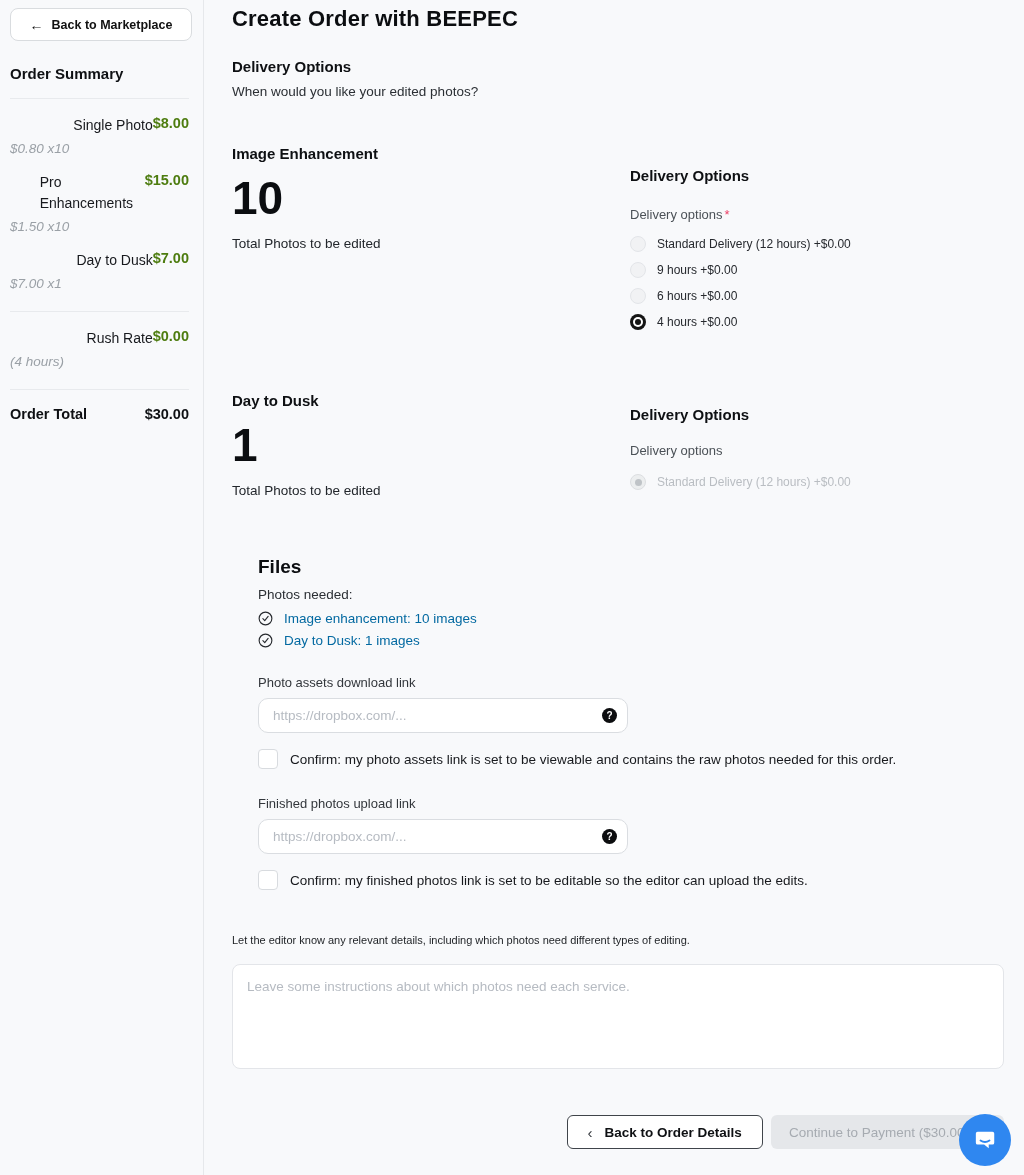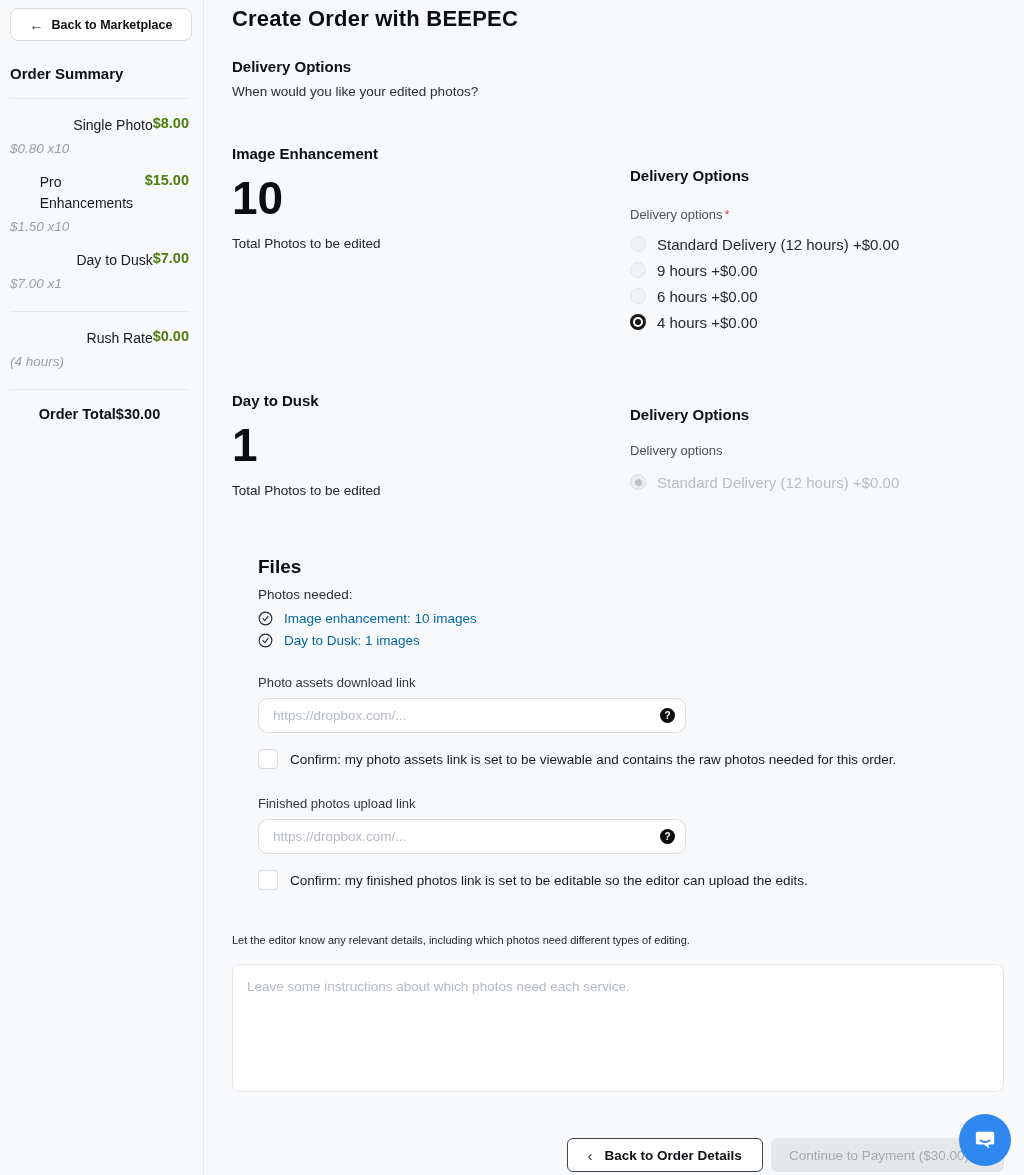--- a/index.html
+++ b/index.html
@@ -27,21 +27,21 @@
     color:#111; cursor:pointer;
   }
   .back-btn .arrow { font-size:14px; font-weight:normal; }
   .sb-title { font-size:15px; font-weight:bold; margin-top:24px; color:#0e1013; }
   .sb-divider { border:none; border-top:1px solid #e8eaed; margin:16px 0 0 0; }
   .sb-item { margin-top:16px; }
   .sb-row { display:flex; justify-content:flex-end; align-items:flex-start; }
   .sb-name { font-size:14px; color:#17191d; line-height:21px; max-width:105px; }
   .sb-price { font-size:14.5px; font-weight:bold; color:#4d7c0f; }
   .sb-detail { font-size:13.5px; font-style:italic; color:#9aa0a6; margin-top:5px; }
-  .sb-total { display:flex; justify-content:center; margin-top:16px; }
+  .sb-total { display:flex; justify-content:space-between; margin-top:16px; }
   .sb-total .lbl, .sb-total .val { font-size:14.5px; font-weight:bold; color:#0e1013; }
 
   
   .main { flex:1; padding:6px 20px 0 28px; position:relative; }
   .page-title { font-size:22px; font-weight:bold; color:#0b0d10; letter-spacing:0.2px; }
   .section-h { font-size:15px; font-weight:bold; color:#0e1013; }
   .intro-h { margin-top:26px; }
   .intro-sub { font-size:13.5px; color:#2b2f34; margin-top:9px; }
 
   .two-col { display:flex; margin-top:46px; }
@@ -61,42 +61,42 @@
   }
   .radio.checked::before {
     content:""; width:10px; height:10px; border-radius:50%; background:#fff;
     display:block; position:relative;
   }
   .radio.checked::after {
     content:""; width:6px; height:6px; border-radius:50%; background:#151515;
     position:absolute; margin:0;
   }
   .radio-row { position:relative; }
-  .radio-lbl { font-size:15px; color:#26292e; }
+  .radio-lbl { font-size:12px; color:#26292e; }
   .radio.disabled { background:#eceeef; border:1px solid #dcdee1; display:flex; align-items:center; justify-content:center; }
   .radio.disabled::before { content:""; width:7px; height:7px; border-radius:50%; background:#bfc3c7; display:block; }
   .radio-lbl.disabled { color:#b9bdc2; }
 
   .dtd-row { margin-top:52px; }
   .col-right.dtd { padding-top:14px; }
   .col-right.dtd .opt-label { margin-top:20px; }
   .col-right.dtd .radio-list { margin-top:16px; }
 
   
   .files { margin-top:56px;margin-left:26px; }
   .files-h { font-size:19px; font-weight:bold; color:#0b0d10; }
   .photos-needed { font-size:13.5px; color:#2b2f34; margin-top:9px; }
   .req-list { margin-top:9px; }
   .req-item { display:flex; align-items:center; gap:11px; margin-bottom:7px; }
   .check-icon { width:15px; height:15px; flex:none; display:block; }
   .req-text { font-size:13.5px; color:#0369a1; }
 
   .field-group { margin-top:27px; }
   .field-label { font-size:13px; color:#33373c; }
-  .field-wrap { position:relative; width:428px; margin-top:8px; }
+  .field-wrap { position:relative; width:370px; margin-top:8px; }
   .text-input {
     width:100%; height:35px;
     border:1px solid #dadde1; border-radius:10px;
     background:#fff; padding:0 34px 0 14px;
     font-size:13.5px; color:#1d2024;
     font-family:"Liberation Sans", sans-serif;
     outline:none;
   }
   .text-input::placeholder { color:#b6bbc2; }
   .help-icon {
@@ -112,21 +112,21 @@
     width:20px; height:20px; border:1px solid #d8dbdf; border-radius:4px;
     background:#fff; flex:none; cursor:pointer;
   }
   .confirm-text { font-size:13.5px; color:#17191d; }
 
   
   .notes { margin-top:44px; }
   .notes-label { font-size:13.5px; font-weight:bold; color:#14171a; }
   .notes-desc { font-size:11px; color:#1d2024; margin-top:9px; }
   .notes-area {
-    width:100%; height:128px; margin-top:18px;
+    width:100%; height:105px; margin-top:18px;
     border:1px solid #e3e5e9; border-radius:8px;
     background:#fff; padding:14px;
     font-size:13.5px; color:#1d2024; resize:none;
     font-family:"Liberation Sans", sans-serif;
     outline:none;
   }
   .notes-area::placeholder { color:#b6bbc2; }
 
   
   .btn-row { display:flex; justify-content:flex-end; gap:8px; margin-top:42px; }

